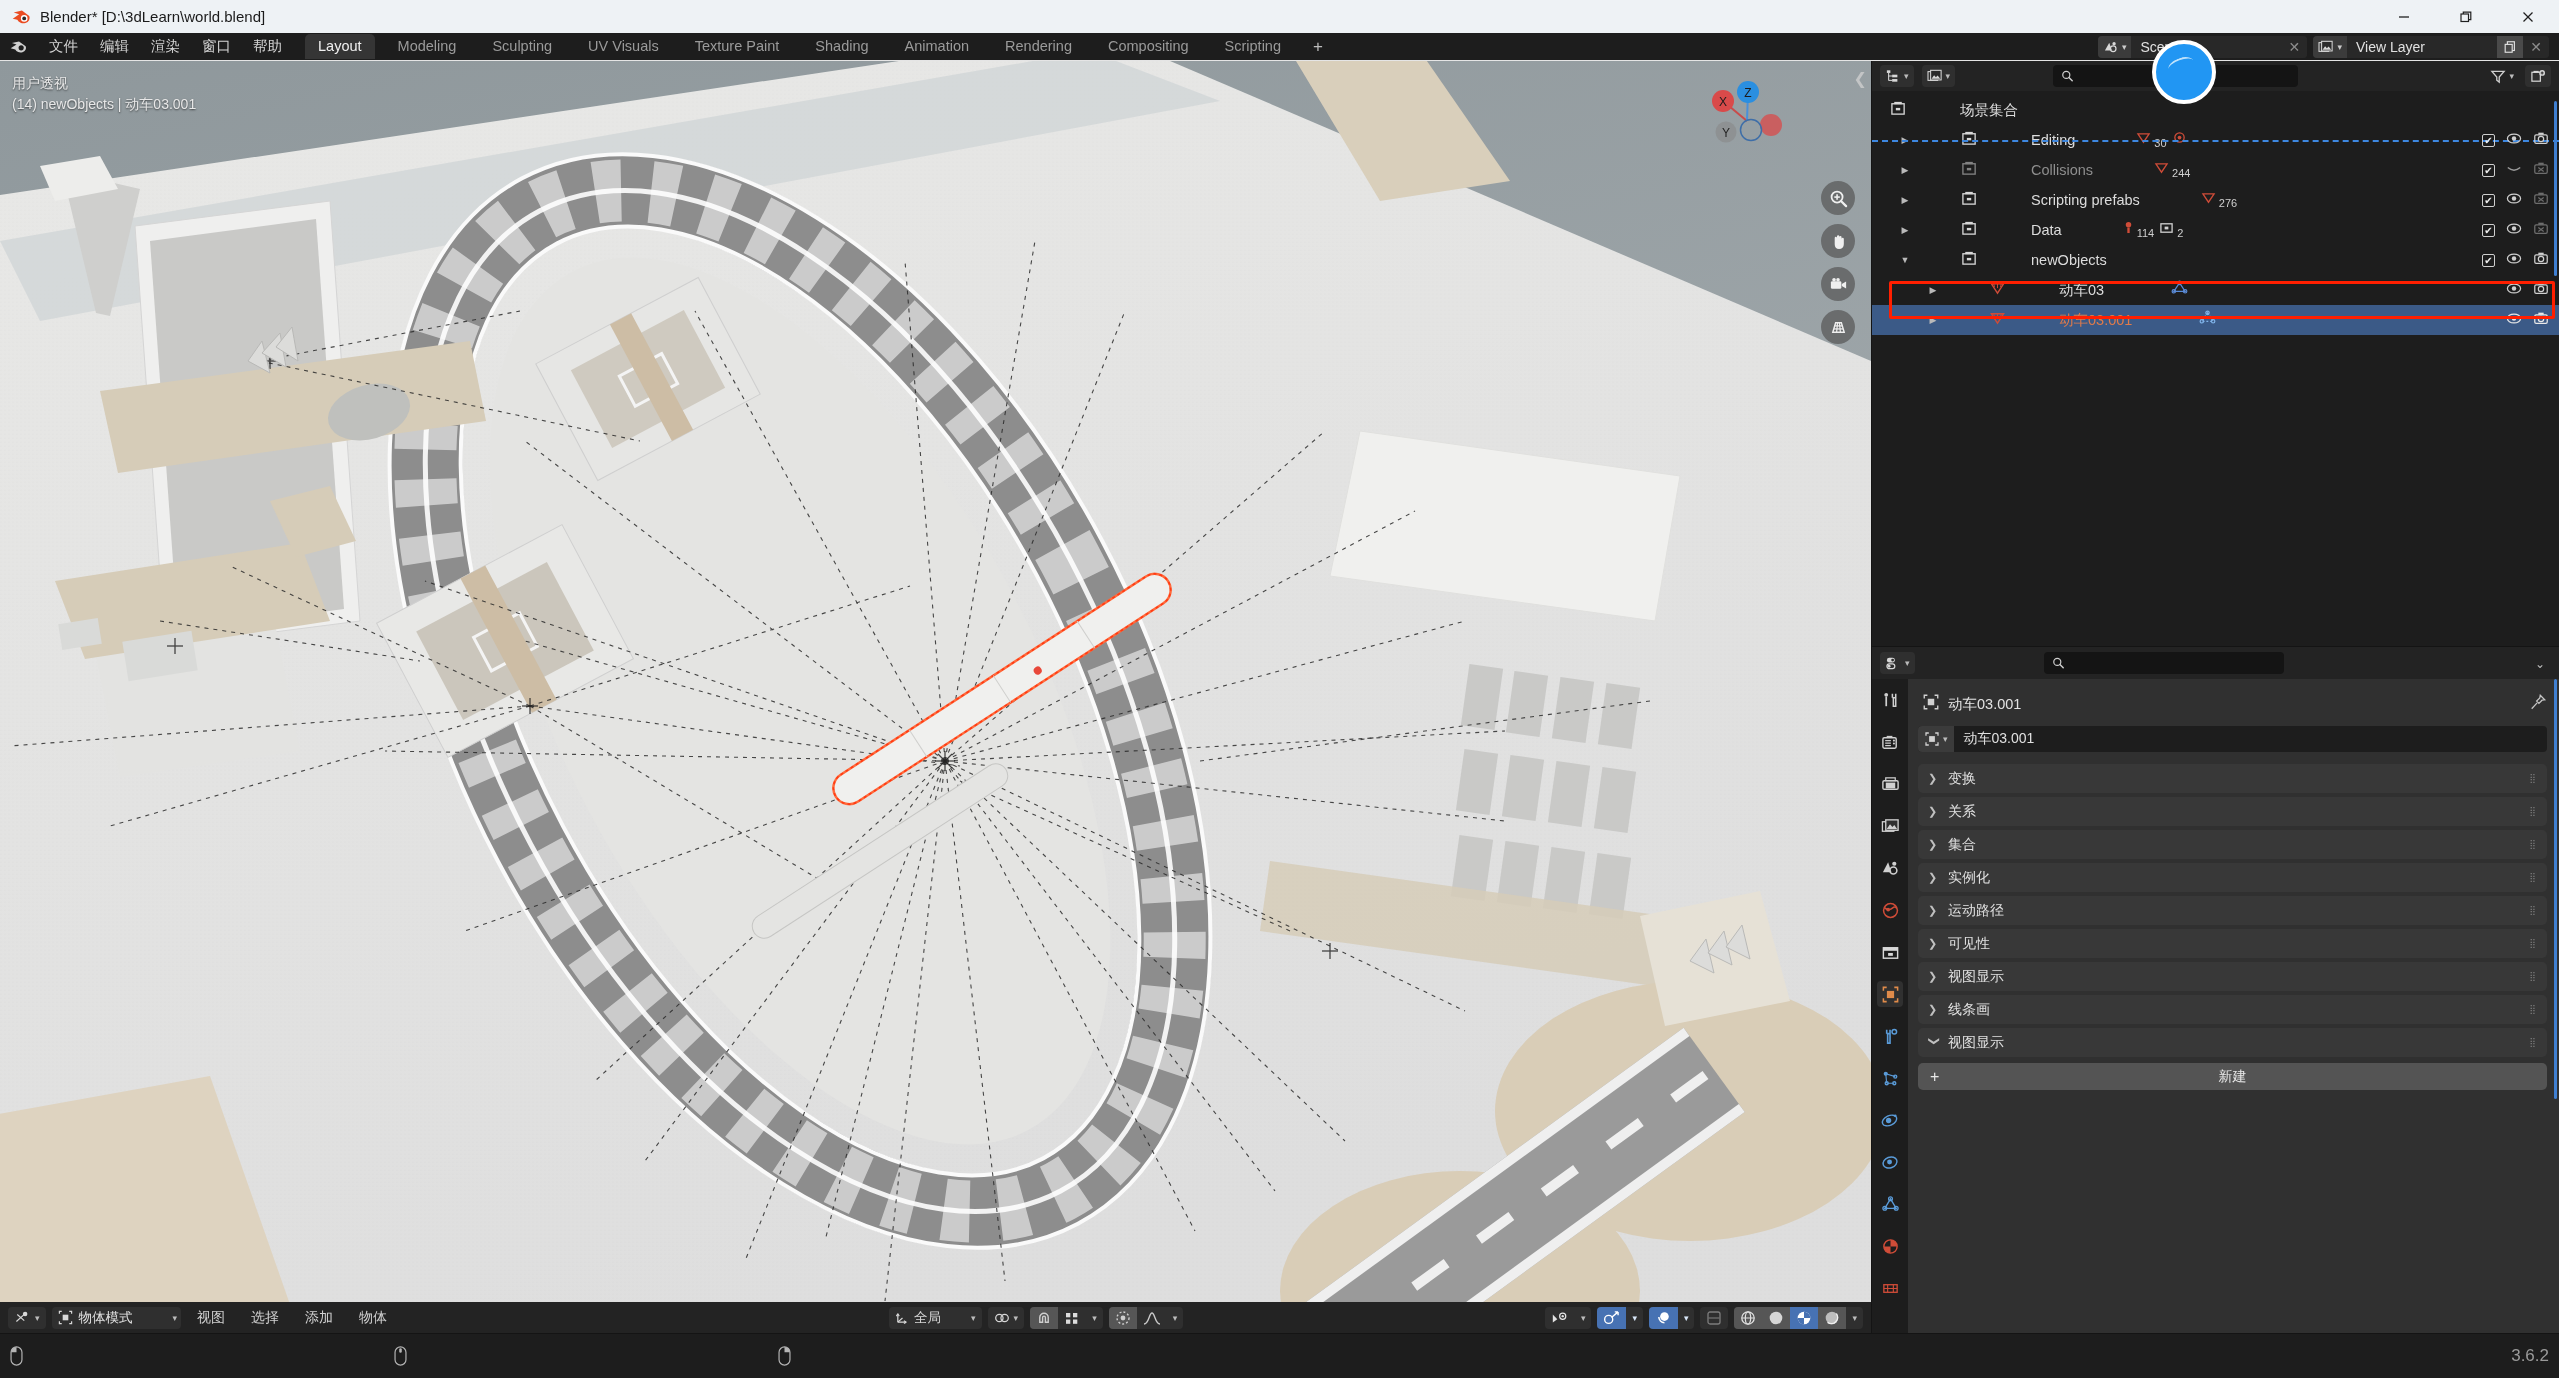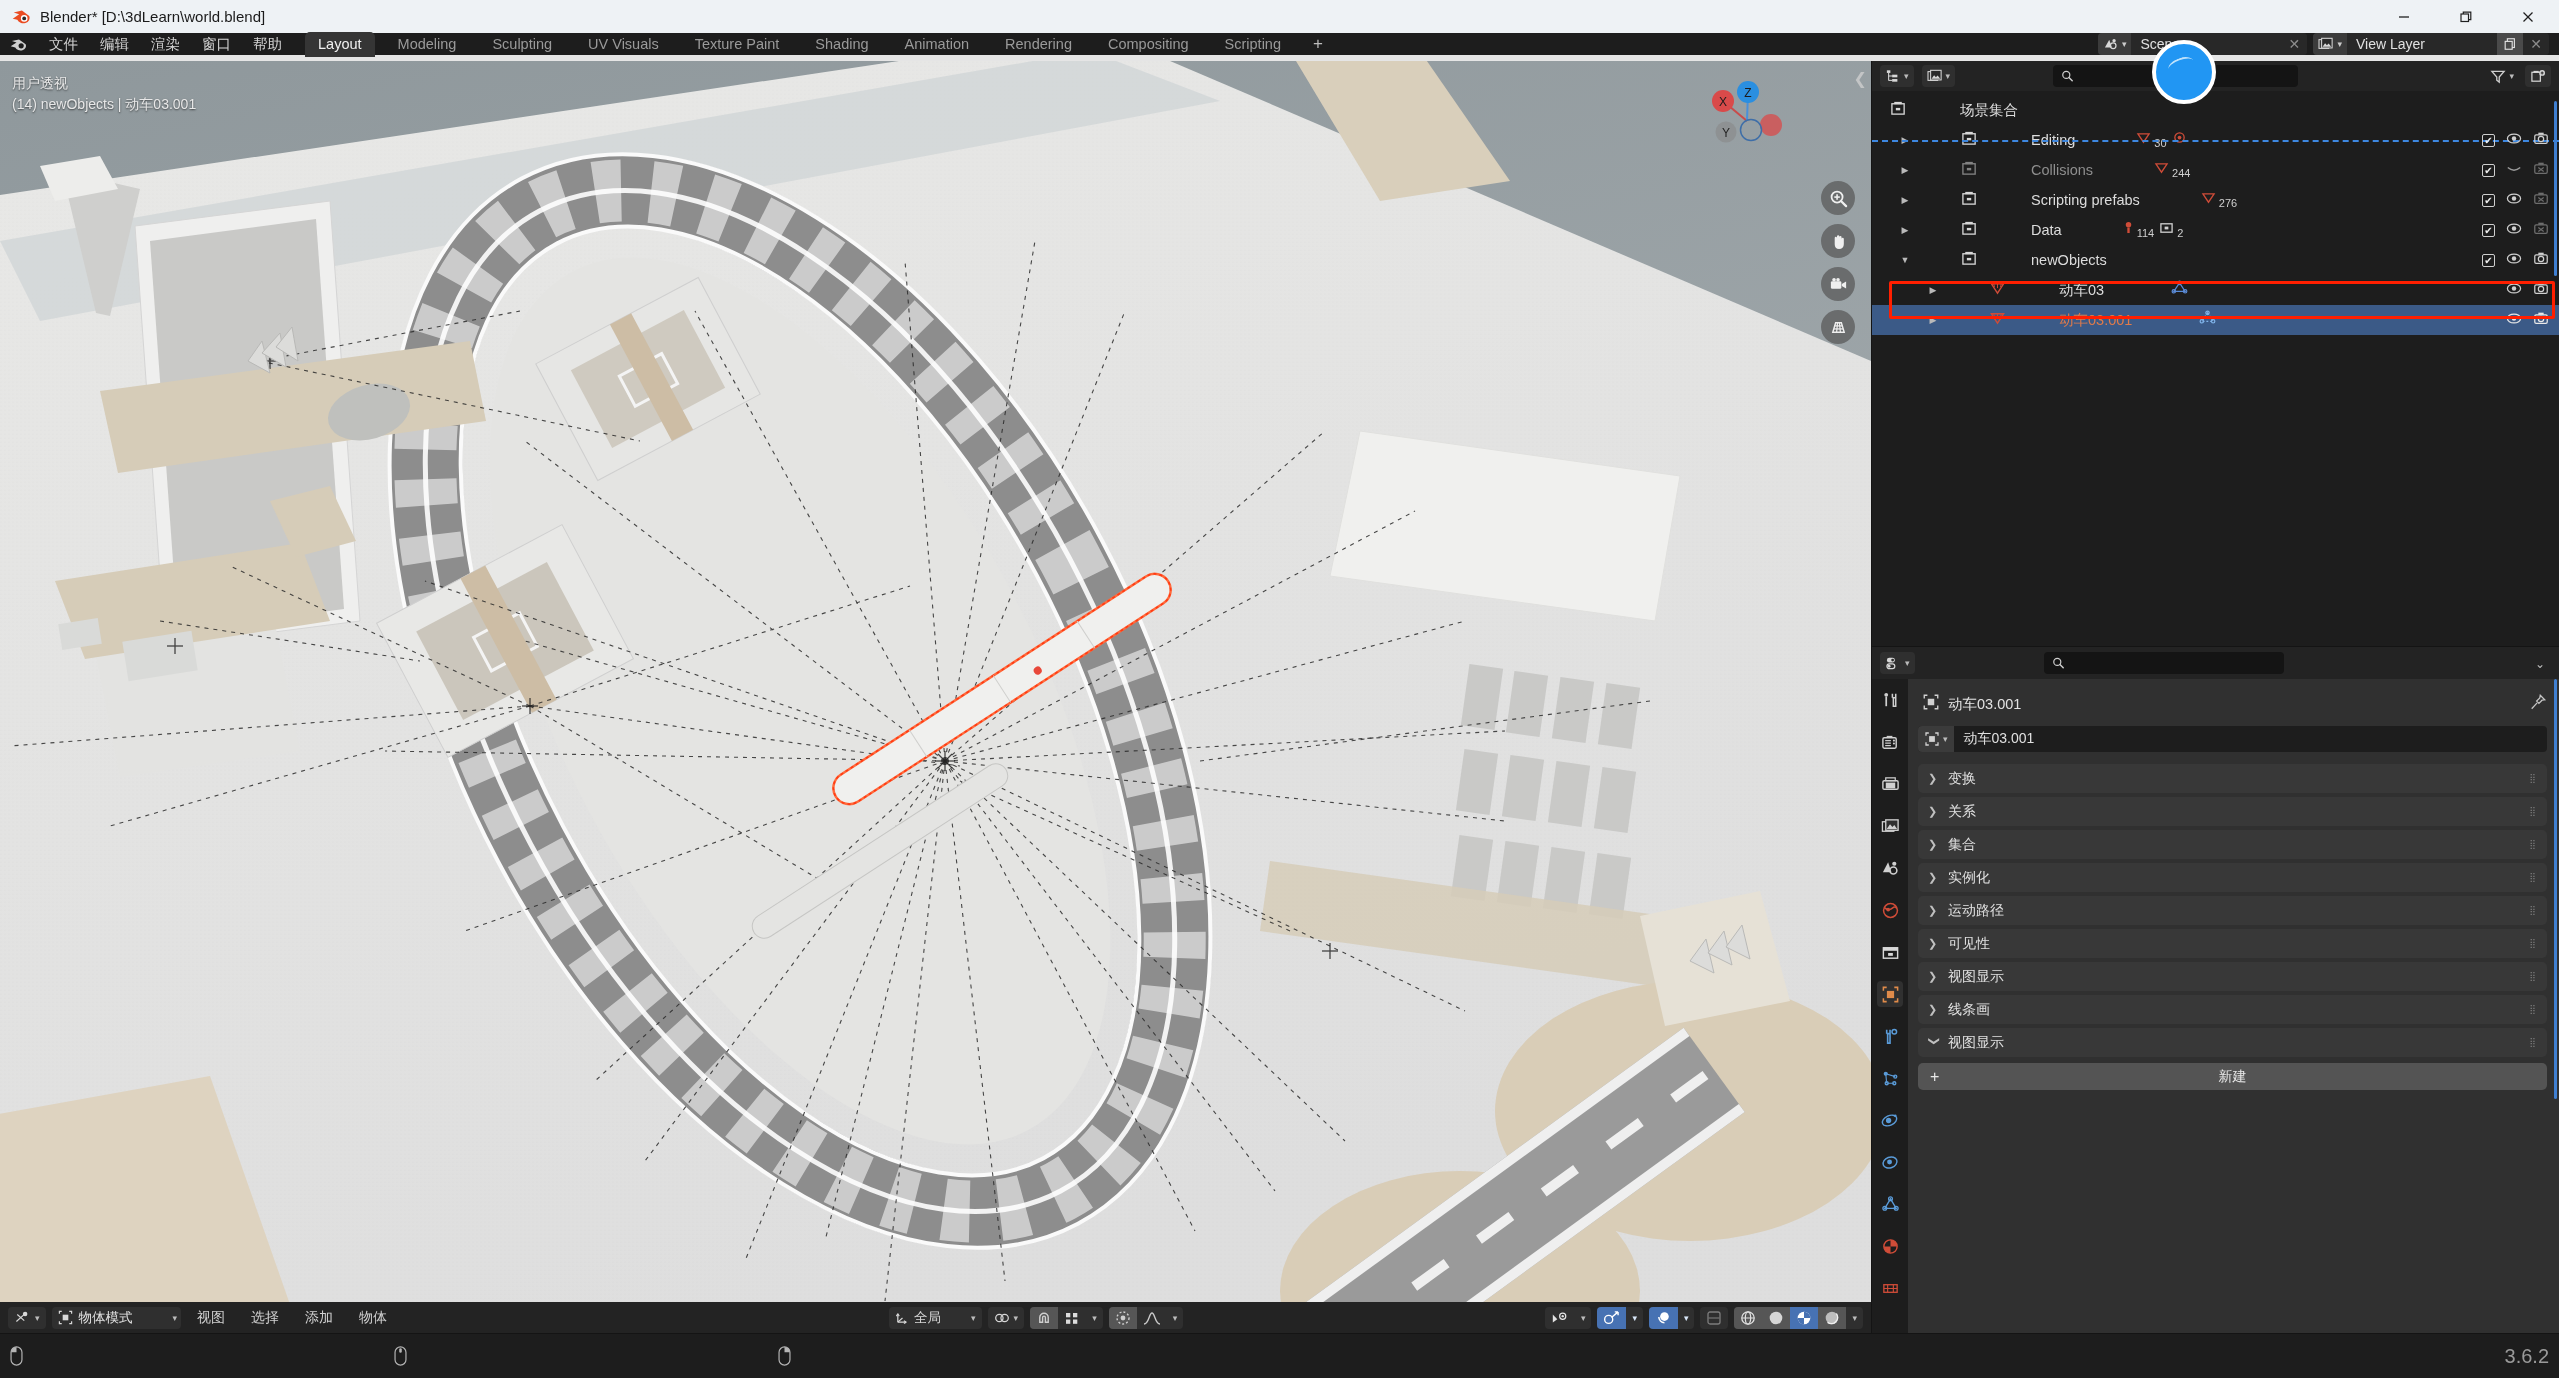--- a/index.html
+++ b/index.html
@@ -16,21 +16,21 @@
     display:flex; align-items:center; padding:0 0 0 10px;
     font-size:15px; position:relative;
   }
   .blender-logo{ width:22px;height:22px;margin-right:8px;flex:0 0 auto;}
   .win-btns{ margin-left:auto; display:flex; height:33px;}
   .win-btn{ width:62px; height:33px; display:flex; align-items:center; justify-content:center; color:#202020;}
 
   
   .topbar{
     height:28px; background:#1d1d1d; display:flex; align-items:center;
-    gap:0px; padding:0 6px; position:relative; border-bottom:6px solid #e5e5e5;
+    gap:0px; padding:0 6px; position:relative; border-bottom:1px solid #e5e5e5;
   }
   .tb-logo{ width:26px;height:20px; display:flex;align-items:center;justify-content:center;margin-right:6px;}
   .menu-item{ font-size:14.5px; color:#d3d3d3; padding:3px 11px; border-radius:3px; white-space:nowrap;}
   .wspace-tabs{ display:flex; align-items:center; margin-left:12px; gap:10px;}
   .wtab{ font-size:14.5px; color:#9a9a9a; padding:4px 13px 5px; border-radius:5px 5px 0 0; white-space:nowrap;}
   .wtab.active{ background:#353535; color:#f0f0f0;}
   .wtab.plus{ color:#bdbdbd; padding:4px 9px; font-size:17px;}
   .topbar-right{ margin-left:auto; display:flex; align-items:center; gap:6px; padding-right:4px;}
   .id-field{
     display:flex; align-items:center; background:#282828; border-radius:4px; height:22px; overflow:hidden;
@@ -129,21 +129,21 @@
            position:relative; font-size:14px; color:#e8e8e8; margin-top:6px;}
   .newbtn .plus{ position:absolute; left:12px; font-size:16px; color:#e8e8e8;}
 
   
   .statusbar{
     position:absolute; left:0; right:0; bottom:0; height:45px; background:#1d1d1d;
     display:flex; align-items:center; padding:0 10px; gap:26px; font-size:13px; color:#b5b5b5;
     border-top:1px solid #141414;
   }
   .status-grp{ display:flex; align-items:center; gap:7px;}
-  .status-right{ margin-left:auto; display:flex; align-items:center; gap:8px; font-size:20px; color:#9a9a9a;}
+  .status-right{ margin-left:auto; display:flex; align-items:center; gap:8px; font-size:17px; color:#9a9a9a;}
 
   
   .cursor-blob{
     position:absolute; left:2152px; top:40px; width:64px; height:64px; border-radius:50%;
     background:#2196f3; border:4px solid #ffffff; z-index:60; overflow:hidden;
   }
   .cursor-blob:after{
     content:""; position:absolute; left:12px; top:14px; width:26px;height:12px;
     border-top:2px solid #bfe2fb; border-radius:50%; transform:rotate(-20deg);
   }

